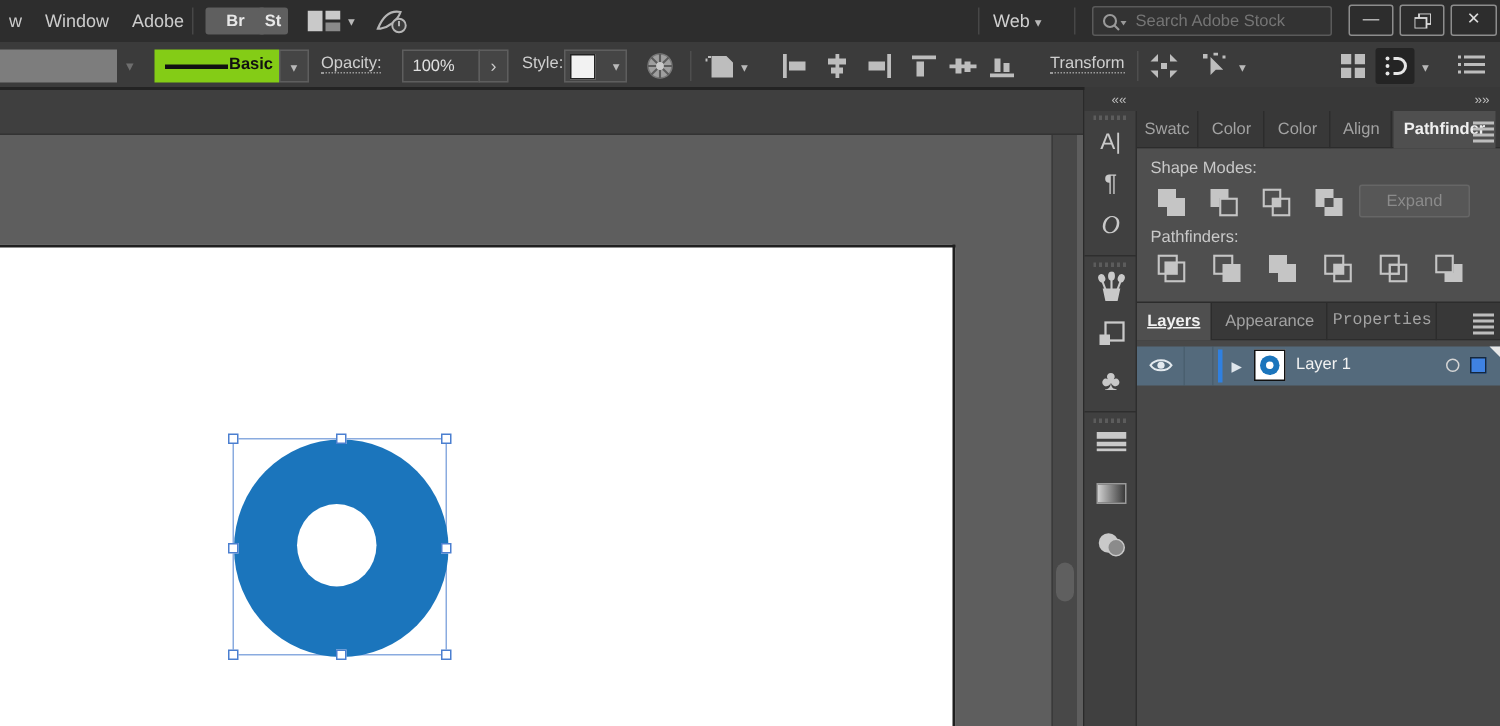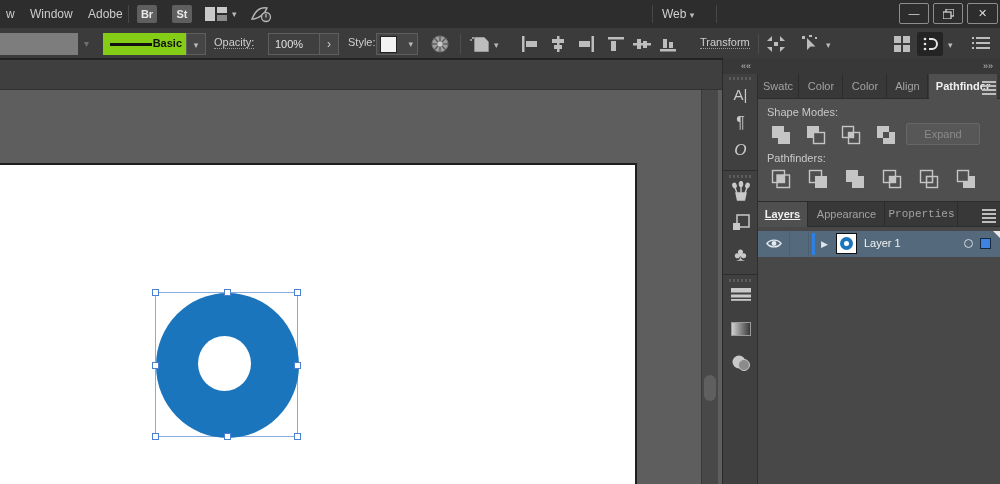--- a/index.html
+++ b/index.html
@@ -91,21 +91,21 @@
 </head>
 <body>
 
 <div id="app">
 
   <div id="menubar">
     <div class="mitem" style="left:0;">w</div>
     <div class="mitem" style="left:24px;">Window</div>
     <div class="mitem" style="left:82px;">Adobe</div>
     <div class="vsep" style="left:128px;"></div>
-    <div class="chip" style="left:137px; width:20px;">Br</div>
+    <div class="chip" style="left:137px; width:40px;">Br</div>
     <div class="chip" style="left:172px; width:20px;">St</div>
     <div id="ws-icon">
       <svg width="22" height="14" viewBox="0 0 22 14">
         <rect x="0" y="0" width="10" height="14" fill="#c9c9c9"></rect>
         <rect x="12" y="0" width="10" height="6" fill="#c9c9c9"></rect>
         <rect x="12" y="8" width="10" height="6" fill="#8a8a8a"></rect>
       </svg>
     </div>
     <span class="chev" style="position:absolute; left:232px; top:9px;">▾</span>
     <div id="gpu-icon">
@@ -114,20 +114,28 @@
         <circle cx="16" cy="12" r="4.5" fill="#3a3a3a" stroke="#b5b5b5" stroke-width="1.3"></circle>
         <line x1="16" y1="9" x2="16" y2="12.5" stroke="#b5b5b5" stroke-width="1.3"></line>
       </svg>
     </div>
     <div class="vsep" style="left:652px;"></div>
     <div id="web-dd">
       <span>Web</span>
       <span class="chev"> ▾</span>
     </div>
     <div class="vsep" style="left:716px;"></div>
+    <div id="searchbox">
+      <svg style="position:absolute; left:5px; top:3px;" width="20" height="14" viewBox="0 0 20 14">
+        <circle cx="6" cy="6" r="4" fill="none" stroke="#9a9a9a" stroke-width="1.4"></circle>
+        <line x1="9" y1="9" x2="12" y2="12" stroke="#9a9a9a" stroke-width="1.4"></line>
+        <path d="M13 6 l4 0 l-2 3 z" fill="#9a9a9a"></path>
+      </svg>
+      <input type="text" placeholder="Search Adobe Stock" style="">
+    </div>
     <div class="winbtn" style="left:899px;">—</div>
     <div class="winbtn" style="left:933px;">
       <svg style="margin:5px auto 0;" width="11" height="10" viewBox="0 0 11 10">
         <rect x="3" y="0" width="8" height="7" fill="none" stroke="#dcdcdc" stroke-width="1.2"></rect>
         <rect x="0" y="3" width="8" height="7" fill="#2d2d2d" stroke="#dcdcdc" stroke-width="1.2"></rect>
       </svg>
     </div>
     <div class="winbtn" style="left:967px; width:31px;">✕</div>
   </div>
 

